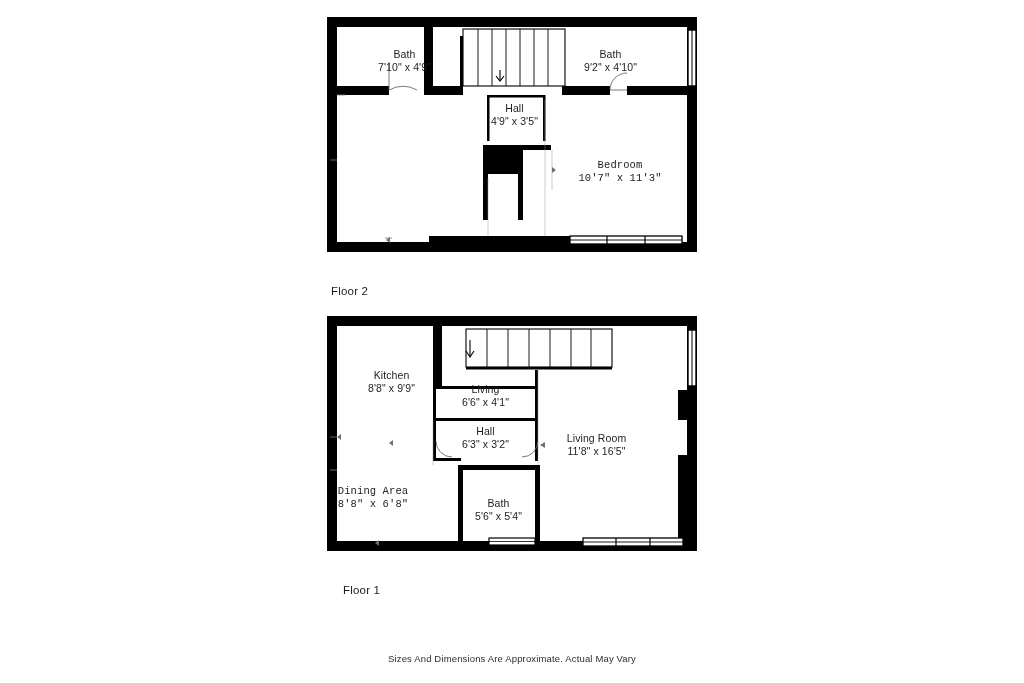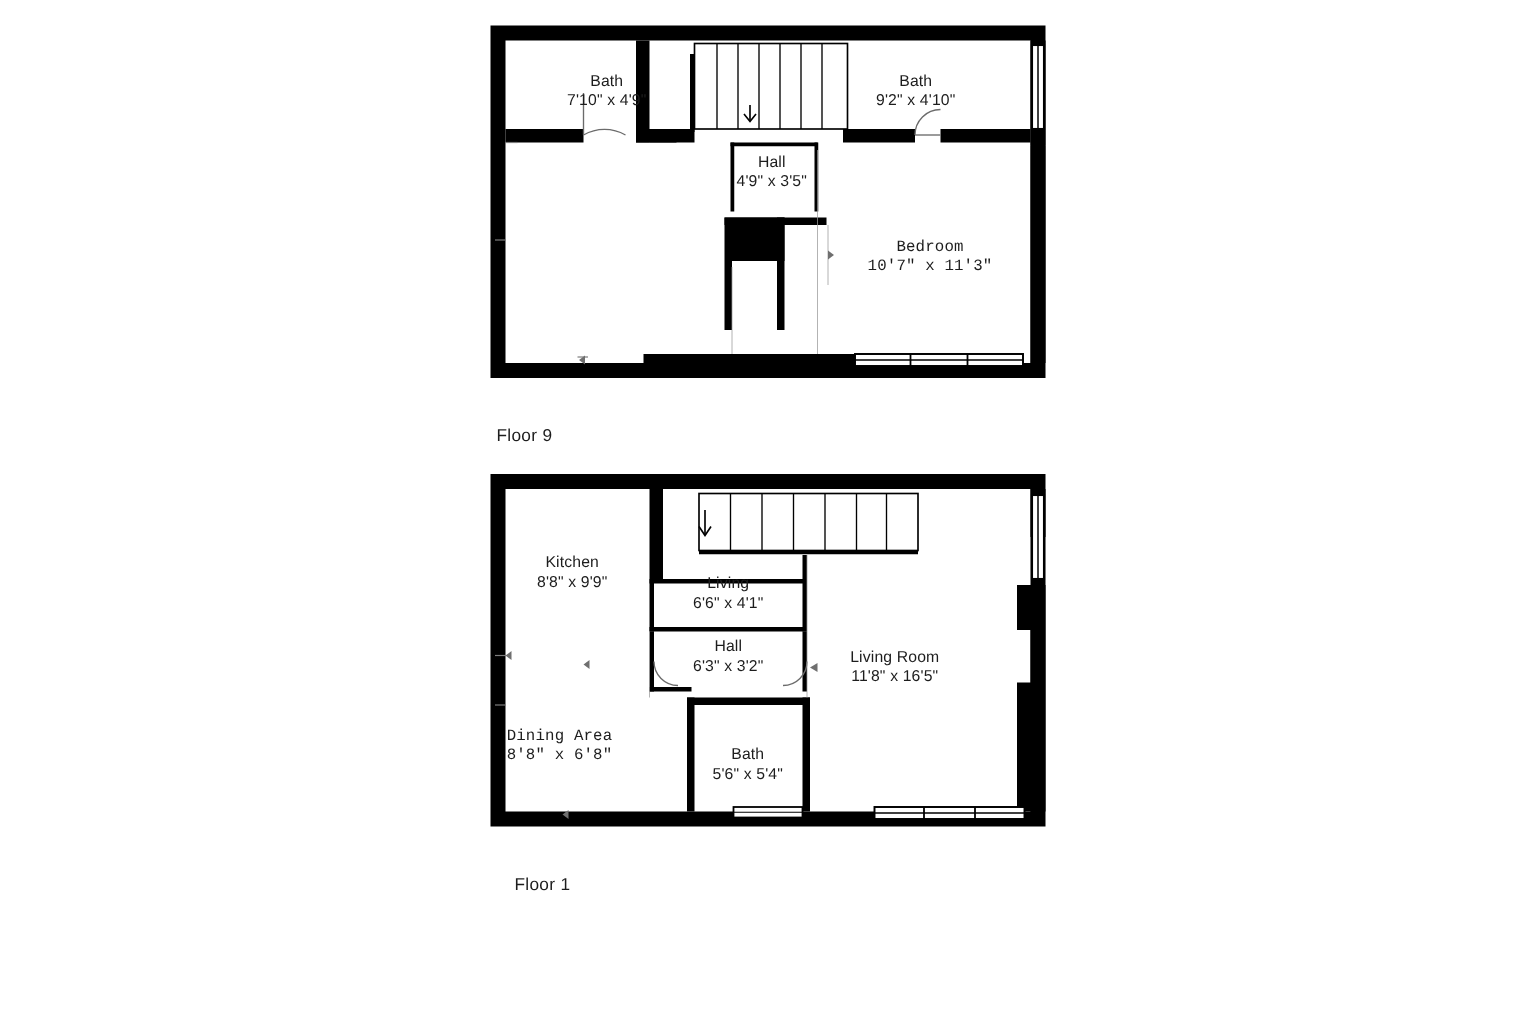--- a/index.html
+++ b/index.html
@@ -240,23 +240,23 @@
     <span class="rname">Hall</span>
     <span class="rdim">4'9" x 3'5"</span>
   </div>
 
 
   <div class="room-label" style="left:570px; top:159px; width:100px;font-family:Liberation Mono, monospace;">
     <span class="rname">Bedroom</span>
     <span class="rdim">10'7" x 11'3"</span>
   </div>
 
-  <div class="floor-caption" style="left:331px; top:285px;">Floor 9</div>
-
-  <div class="room-label" style="left:334px; top:369px; width:95px;">
+  <div class="floor-caption" style="left:331px; top:285px;">Floor 2</div>
+
+  <div class="room-label" style="left:344px; top:369px; width:95px;">
     <span class="rname">Kitchen</span>
     <span class="rdim">8'8" x 9'9"</span>
   </div>
 
   <div class="room-label" style="left:438px; top:383px; width:95px;">
     <span class="rname">Living</span>
     <span class="rdim">6'6" x 4'1"</span>
   </div>
 
   <div class="room-label" style="left:438px; top:425px; width:95px;">
@@ -274,14 +274,15 @@
     <span class="rdim">8'8" x 6'8"</span>
   </div>
 
   <div class="room-label" style="left:451px; top:497px; width:95px;">
     <span class="rname">Bath</span>
     <span class="rdim">5'6" x 5'4"</span>
   </div>
 
   <div class="floor-caption" style="left:331px; top:584px;padding-left:12px;">Floor 1</div>
 
+  <div class="footnote" style="left:0; top:653px;">Sizes And Dimensions Are Approximate. Actual May Vary</div>
 
 </div>
 
 </body></html>

